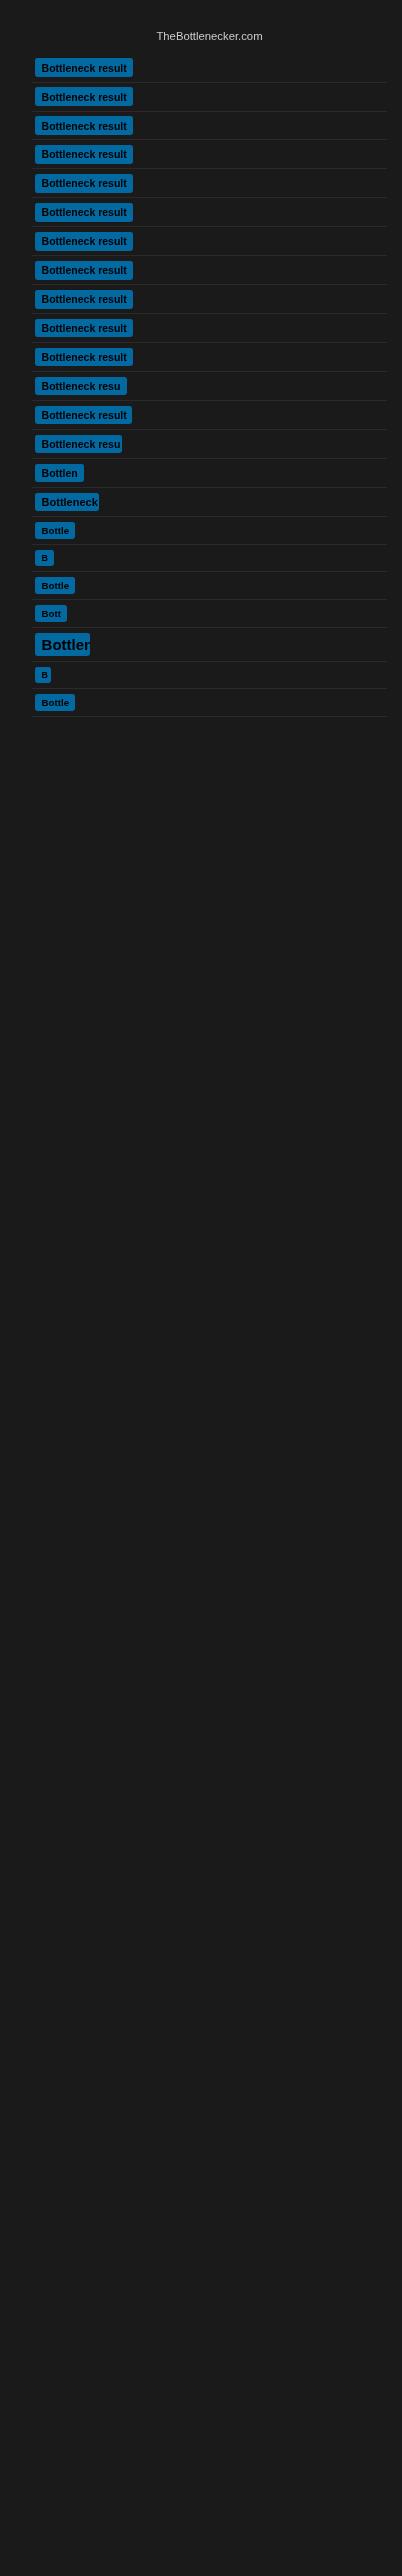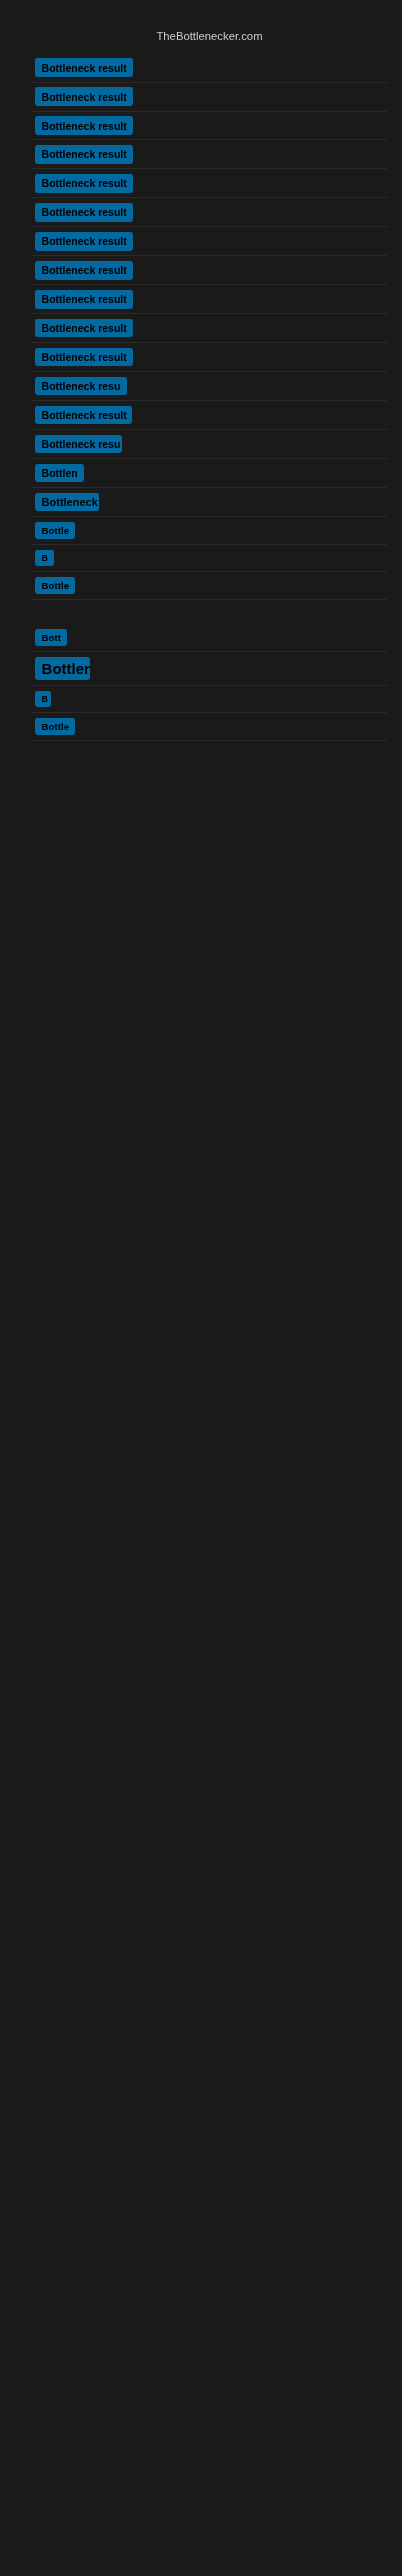--- a/index.html
+++ b/index.html
@@ -101,21 +101,21 @@
       <div class="result-row">
         <span class="bottleneck-badge" style="max-width: 48px; font-size: 9.7px;">Bottle</span>
       </div>
       <div class="result-row">
         <span class="bottleneck-badge" style="max-width: 22.5px; font-size: 8.9px;">B</span>
       </div>
       <div class="result-row">
         <span class="bottleneck-badge" style="max-width: 48px; font-size: 9.7px;">Bottle</span>
       </div>
       <div class="result-row">
-        <span class="bottleneck-badge" style="max-width: 37px; font-size: 9.7px; margin-top: 24px;">Bott</span>
+        <span class="bottleneck-badge" style="max-width: 37px; font-size: 9.7px;">Bott</span>
       </div>
       <div class="result-row">
         <span class="bottleneck-badge" style="max-width: 55px; font-size: 15px;">Bottlens</span>
       </div>
       <div class="result-row">
         <span class="bottleneck-badge" style="max-width: 16px; font-size: 8.9px;">B</span>
       </div>
       <div class="result-row">
         <span class="bottleneck-badge" style="max-width: 47px; font-size: 9.7px;">Bottle</span>
       </div>

